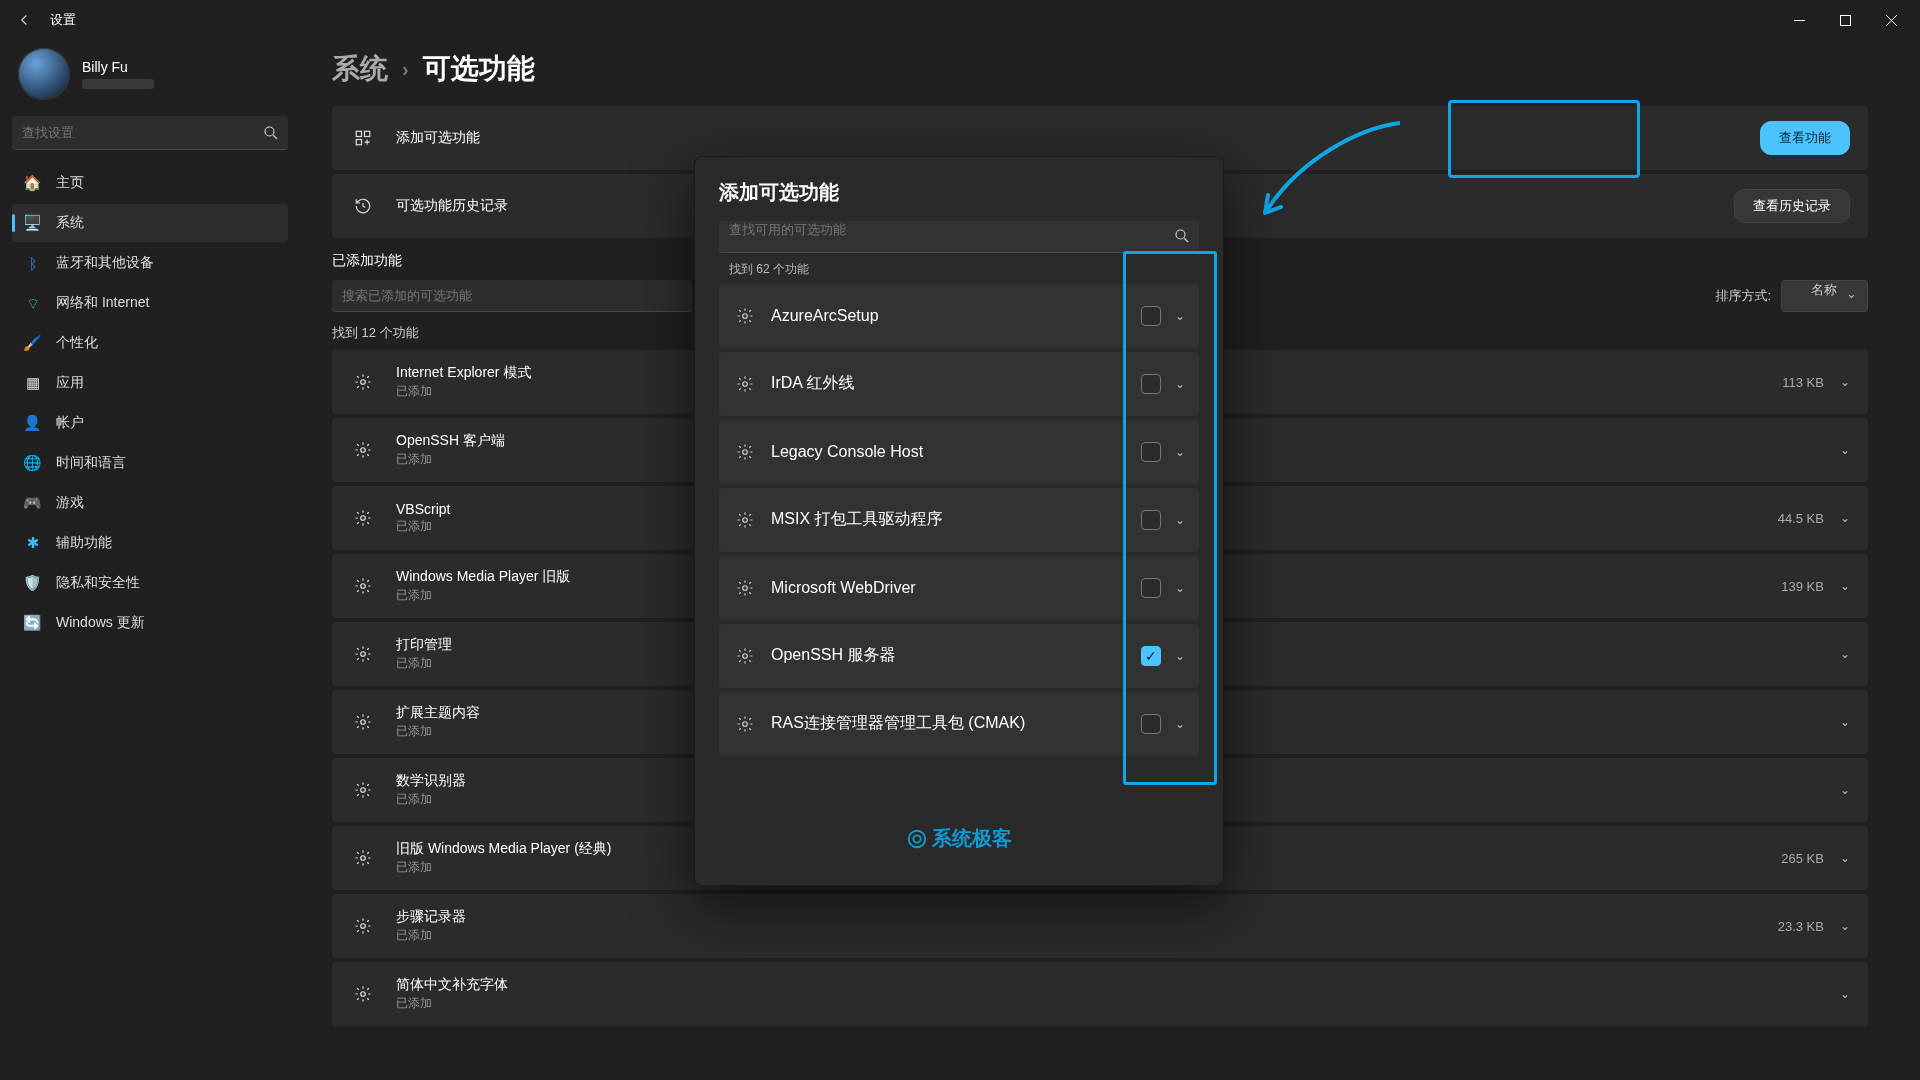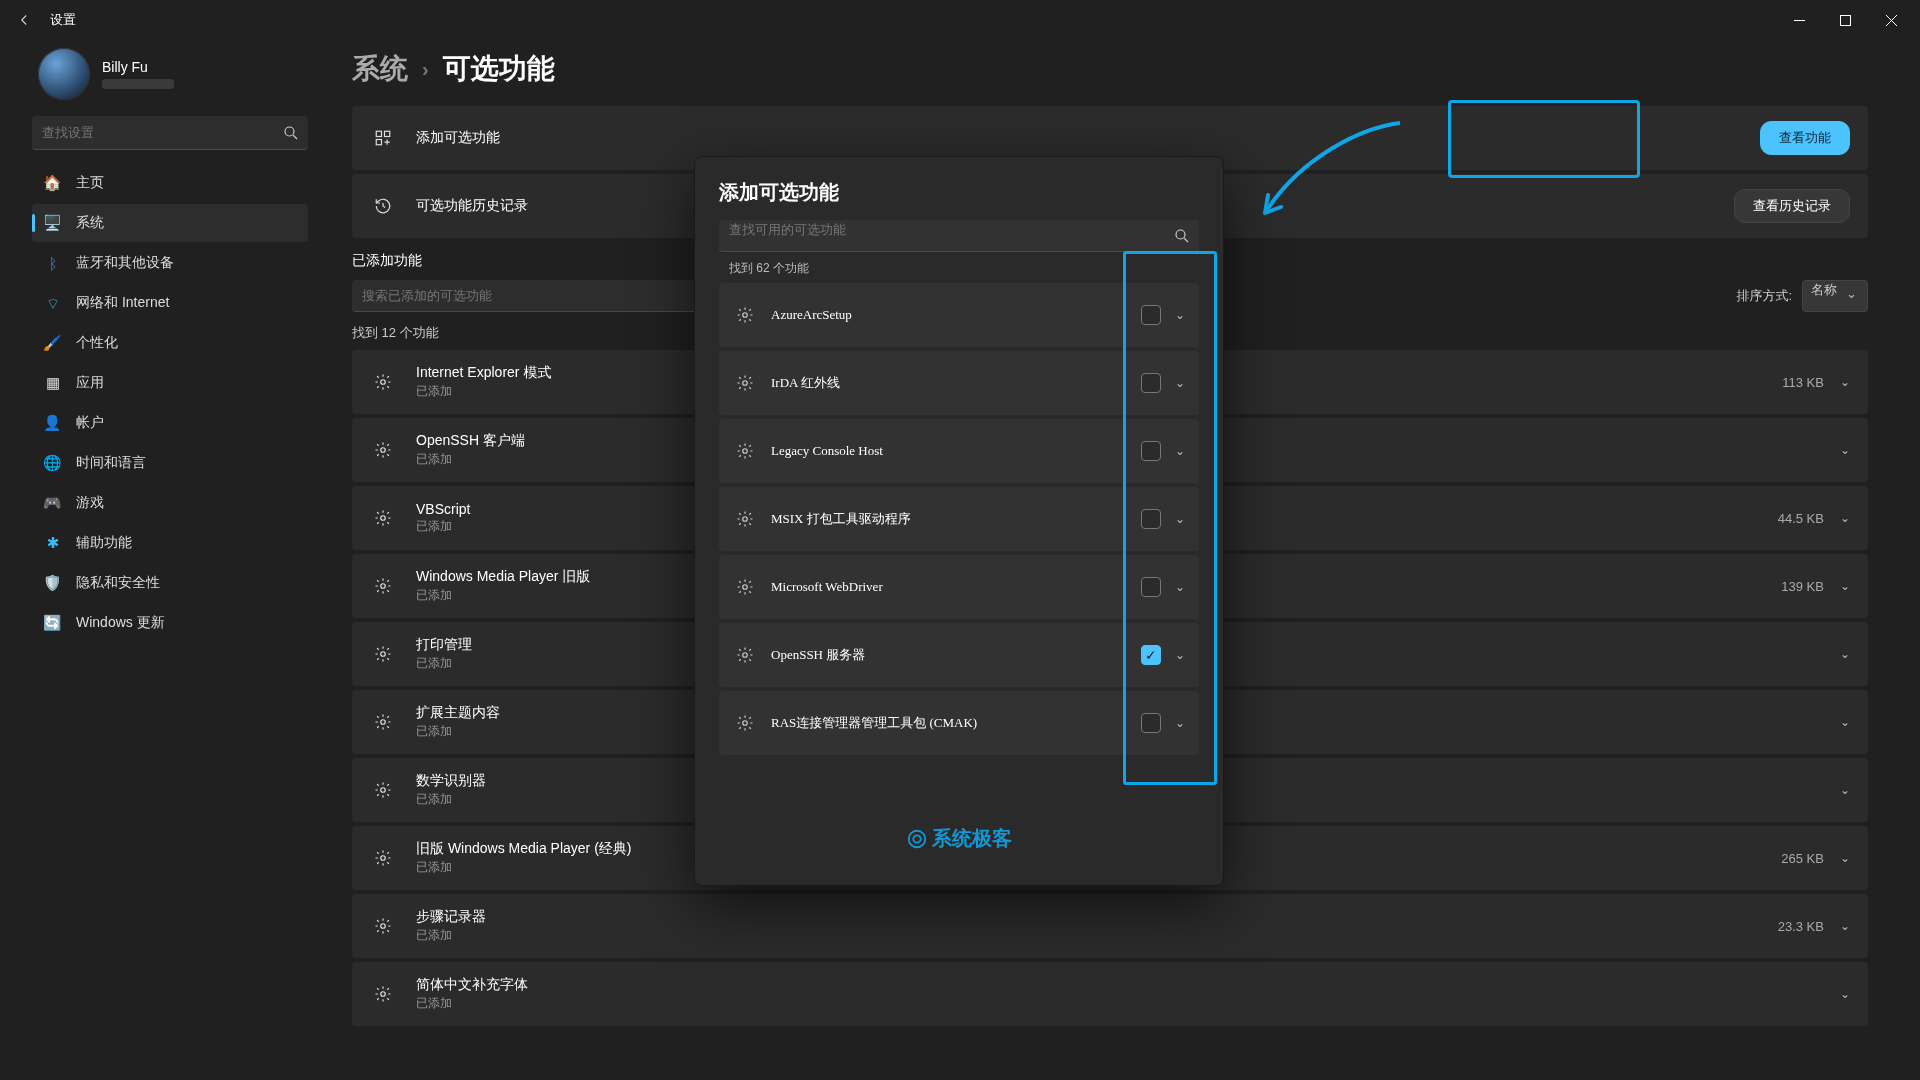--- a/index.html
+++ b/index.html
@@ -7,21 +7,21 @@
 
 
 .titlebar { height:40px; display:flex; align-items:center; padding:0 6px; }
 .titlebar .back { width:36px; height:36px; display:flex; align-items:center; justify-content:center; color:#ccc; }
 .titlebar .title { font-size:13px; color:#fff; margin-left:8px; }
 .titlebar .wincontrols { margin-left:auto; display:flex; }
 .titlebar .wc { width:46px; height:32px; display:flex; align-items:center; justify-content:center; color:#fff; font-size:11px; }
 
 
 .layout { display:flex; height:calc(100% - 40px); }
-.sidebar { width:300px; padding:0 12px;margin-left:20px; }
+.sidebar { width:300px; padding:0 12px; }
 .user { display:flex; align-items:center; gap:12px; padding:8px 6px 14px; }
 .avatar { width:52px; height:52px; border-radius:50%; background:radial-gradient(circle at 35% 30%,#6aa3d8,#2b4a6d 60%,#111 100%); box-shadow:0 0 0 1px #333 inset; }
 .user .name { font-size:14px; }
 .user .sub { width:72px; height:10px; background:#3a3a3a; border-radius:3px; margin-top:4px; }
 
 .search { position:relative; margin:2px 0 14px; }
 .search input { width:100%; height:34px; background:#2d2d2d; border:none; border-bottom:1px solid #4a4a4a; border-radius:4px; color:#ccc; font-size:13px; padding:0 34px 0 10px; }
 .search .sicon { position:absolute; right:8px; top:8px; color:#ccc; }
 
 .nav { display:flex; flex-direction:column; gap:2px; }
@@ -42,39 +42,39 @@
 .card .csub { font-size:12px; color:#999; margin-top:1px; }
 .card .cright { margin-left:auto; display:flex; align-items:center; gap:16px; }
 .btn-outline { background:#373737; border:1px solid #444; color:#fff; font-size:13px; height:34px; padding:0 18px; border-radius:11px; display:flex; align-items:center; }
 .size { color:#aaa; font-size:13px; }
 .chev { color:#bbb; font-size:12px; }
 
 .section-label { font-size:14px; margin:14px 0 10px; }
 .filterrow { display:flex; align-items:center; gap:16px; margin-bottom:12px; }
 .filterrow input { flex:0 0 360px; height:32px; background:#2d2d2d; border:none; border-bottom:1px solid #4a4a4a; border-radius:4px; color:#ccc; font-size:13px; padding:0 10px; }
 .sort { margin-left:auto; display:flex; align-items:center; gap:10px; font-size:13px; color:#ccc; }
-.sort .sel { background:#373737; border:1px solid #444; height:32px; padding:0 30px 0 8px; border-radius:4px; position:relative; }
+.sort .sel { background:#373737; border:1px solid #444; height:32px; padding:0 30px 0 29px; border-radius:4px; position:relative; }
 .sort .sel::after { content:"⌄"; position:absolute; right:10px; top:5px; color:#bbb; }
 .count { font-size:13px; color:#ccc; }
 
 
 .hl-box { border:3px solid #0ea5e9; border-radius:4px; padding:6px; position:absolute; }
 .arrow { position:absolute; pointer-events:none; }
 
 
 .dialog { position:absolute; left:694px; top:156px; width:530px; height:730px; background:#2a2a2a; border:1px solid #1a1a1a; border-radius:8px; box-shadow:0 20px 60px rgba(0,0,0,.6); display:flex; flex-direction:column; padding:22px 24px; }
 .dialog h2 { font-size:20px; font-weight:600; margin-bottom:14px; }
 .dialog .dsearch { position:relative; margin-bottom:4px; }
-.dialog .dsearch input { width:100%; height:32px; background:#323232; border:none; border-bottom:1px solid #4a4a4a; border-radius:4px; color:#ccc; font-size:13px; padding:0 30px 12px 10px; }
+.dialog .dsearch input { width:100%; height:32px; background:#323232; border:none; border-bottom:1px solid #4a4a4a; border-radius:4px; color:#ccc; font-size:13px; padding:0 30px 12px 10px;font-family:Liberation Serif, serif; }
 .dialog .dsearch .sicon { position:absolute; right:8px; top:7px; color:#ccc; }
 .dcount { font-size:12px; color:#bbb; margin:4px 10px 6px; }
 .dlist { flex:1; overflow:hidden; display:flex; flex-direction:column; gap:4px; position:relative; }
 .drow { background:#323232; border-radius:4px; height:64px; display:flex; align-items:center; padding:0 14px; }
 .drow .ricon { width:24px; color:#ccc; margin-right:14px; display:flex; justify-content:center; }
-.drow .rlabel { font-size:13px;font-family:Liberation Serif, serif; }
+.drow .rlabel { font-size:16px; }
 .drow .rright { margin-left:auto; display:flex; align-items:center; gap:14px; }
 .cb { width:20px; height:20px; border:1px solid #777; border-radius:4px; background:#2b2b2b; display:flex; align-items:center; justify-content:center; }
 .cb.checked { background:#4cc2ff; border-color:#4cc2ff; color:#072133; font-size:14px; }
 .dactions { display:flex; gap:10px; margin-top:16px; }
 .dbtn { flex:1; height:34px; border-radius:4px; font-size:13px; display:flex; align-items:center; justify-content:center; }
 .dbtn.primary { background:#4cc2ff; color:#07283a; }
 .dbtn.secondary { background:#3a3a3a; color:#ddd; }
 .dl-hl { position:absolute; right:6px; top:0; bottom:114px; width:94px; border:3px solid #0ea5e9; border-radius:3px; pointer-events:none; }
 
 

